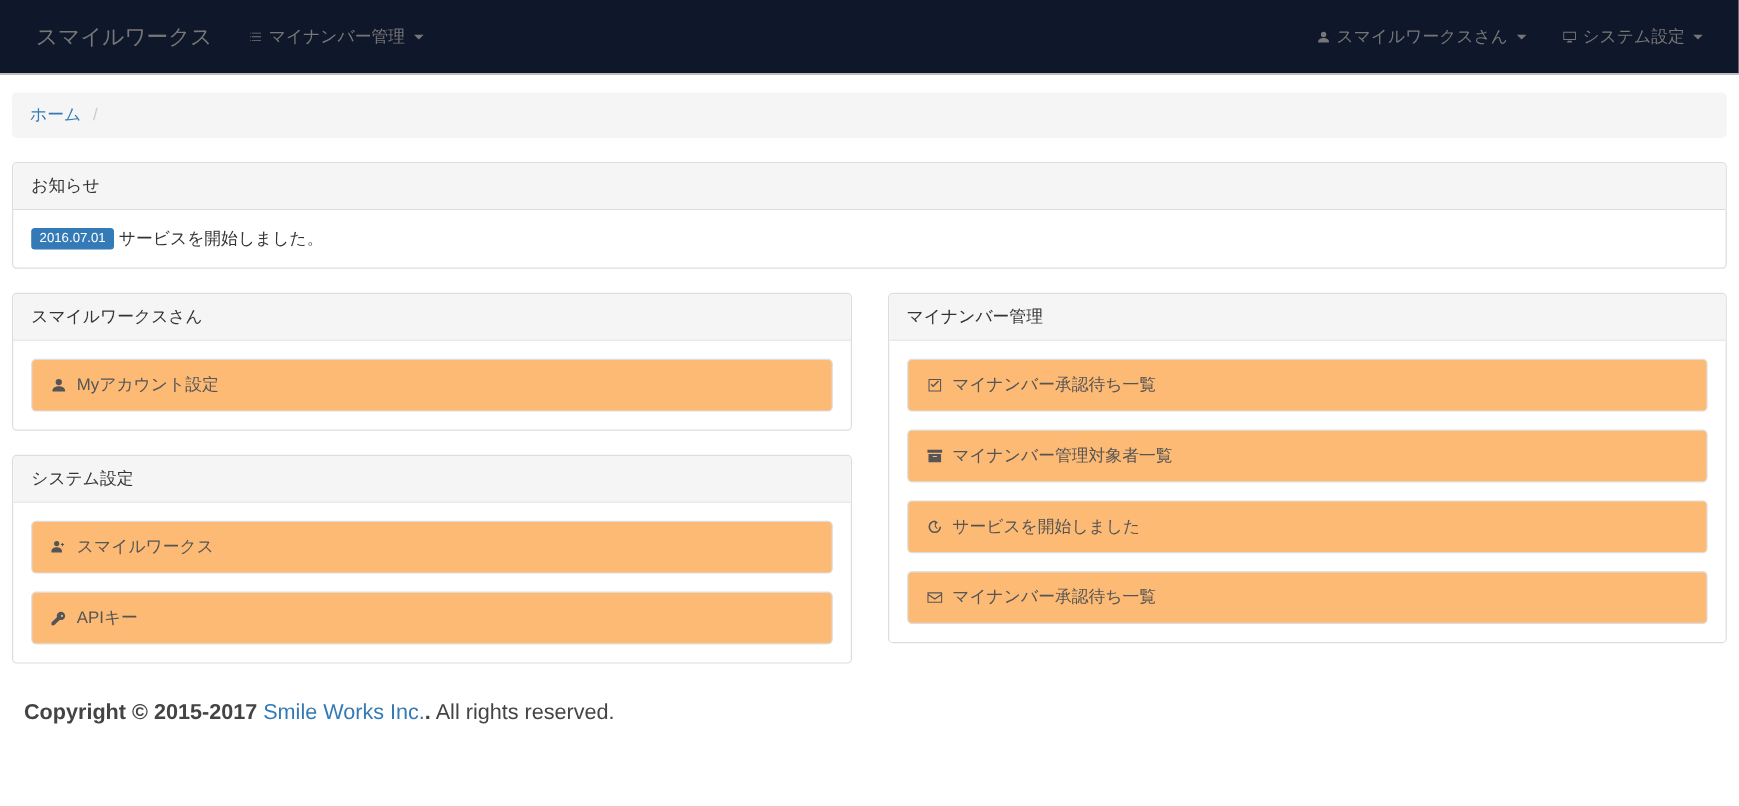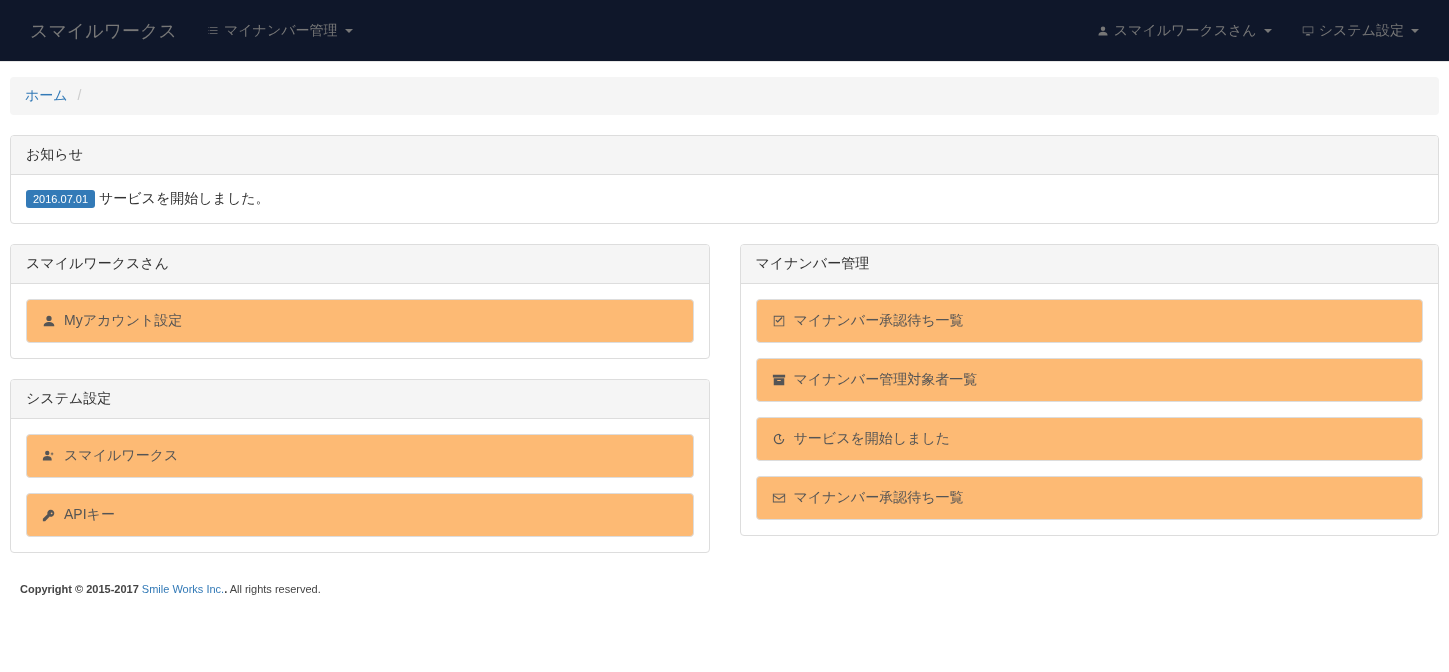--- a/index.html
+++ b/index.html
@@ -30,21 +30,21 @@
 
 
 .row { display: flex; gap: 30px; }
 .col { flex: 1; min-width: 0; }
 
 
 .list-group { display: flex; flex-direction: column; gap: 15px; }
 .list-group-item { border: 1px solid #ddd; border-radius: 4px; padding: 12px 15px; color: #555; cursor: pointer; display: flex; align-items: center; gap: 8px; background: #fdba74; }
 
 
-.footer { padding: 10px 10px 20px; color: #444; font-size: 11px; }
+.footer { padding: 10px 10px 20px; color: #444; font-size: 18px; }
 .footer a { color: #337ab7; text-decoration: none; }
 
 
 .ico { width: 14px; height: 14px; fill: currentColor; flex-shrink: 0; }
 .ico-sm { width: 12px; height: 12px; }
 </style>
 </head>
 <body>
 
 <nav class="navbar">

